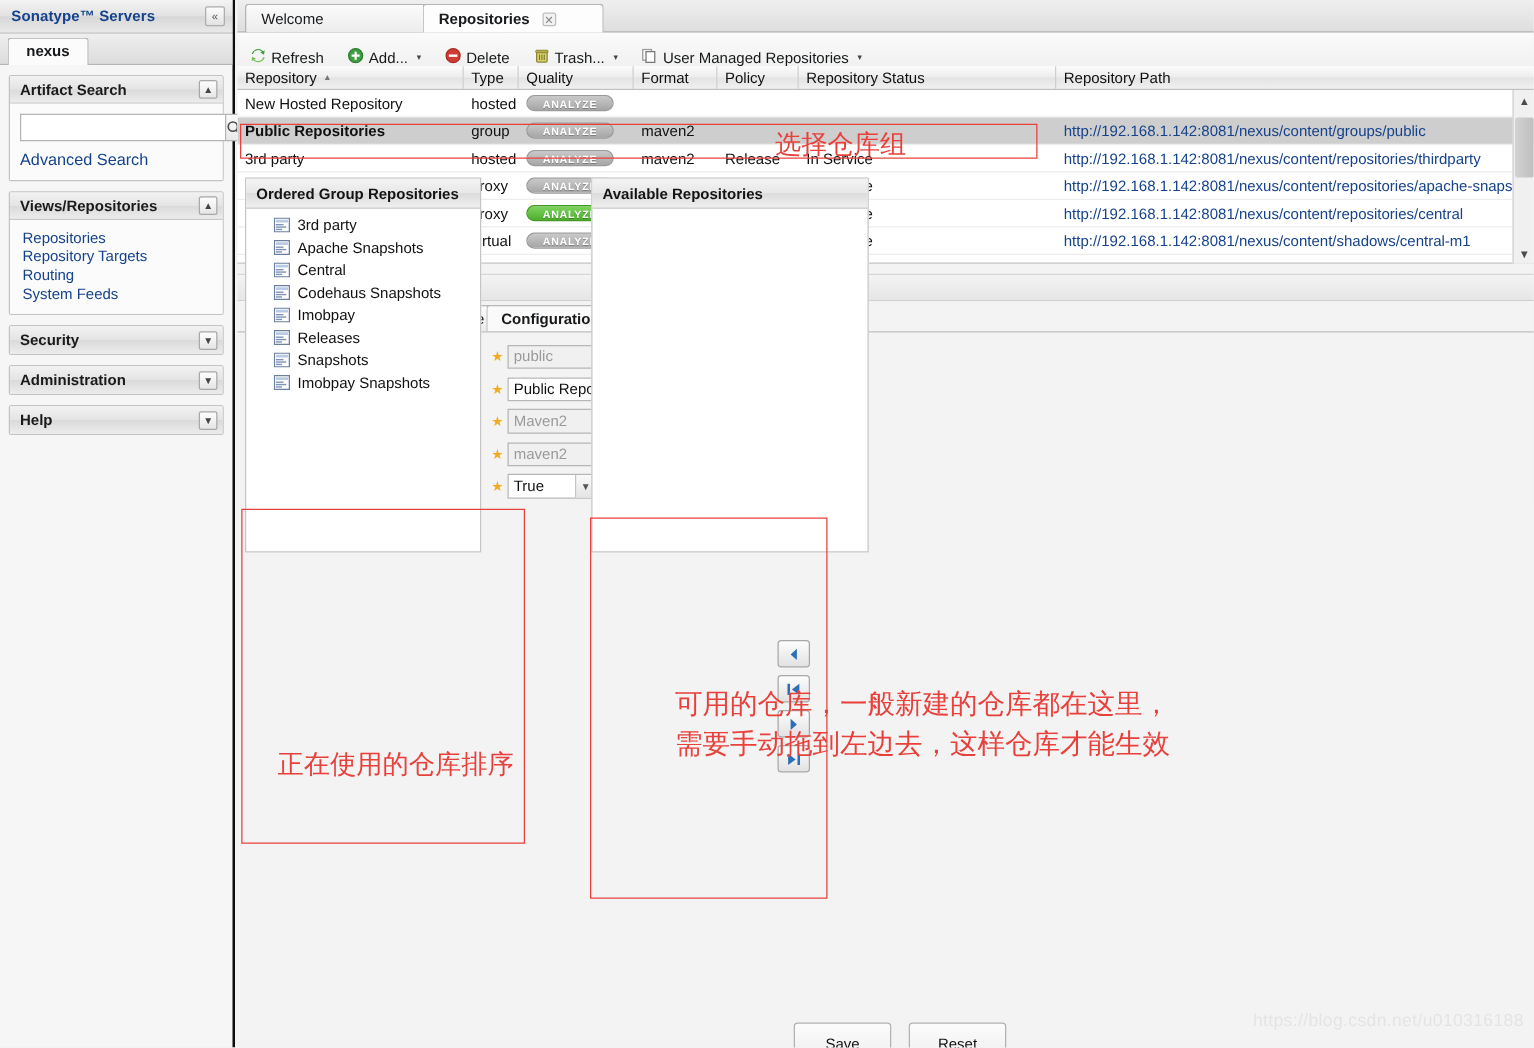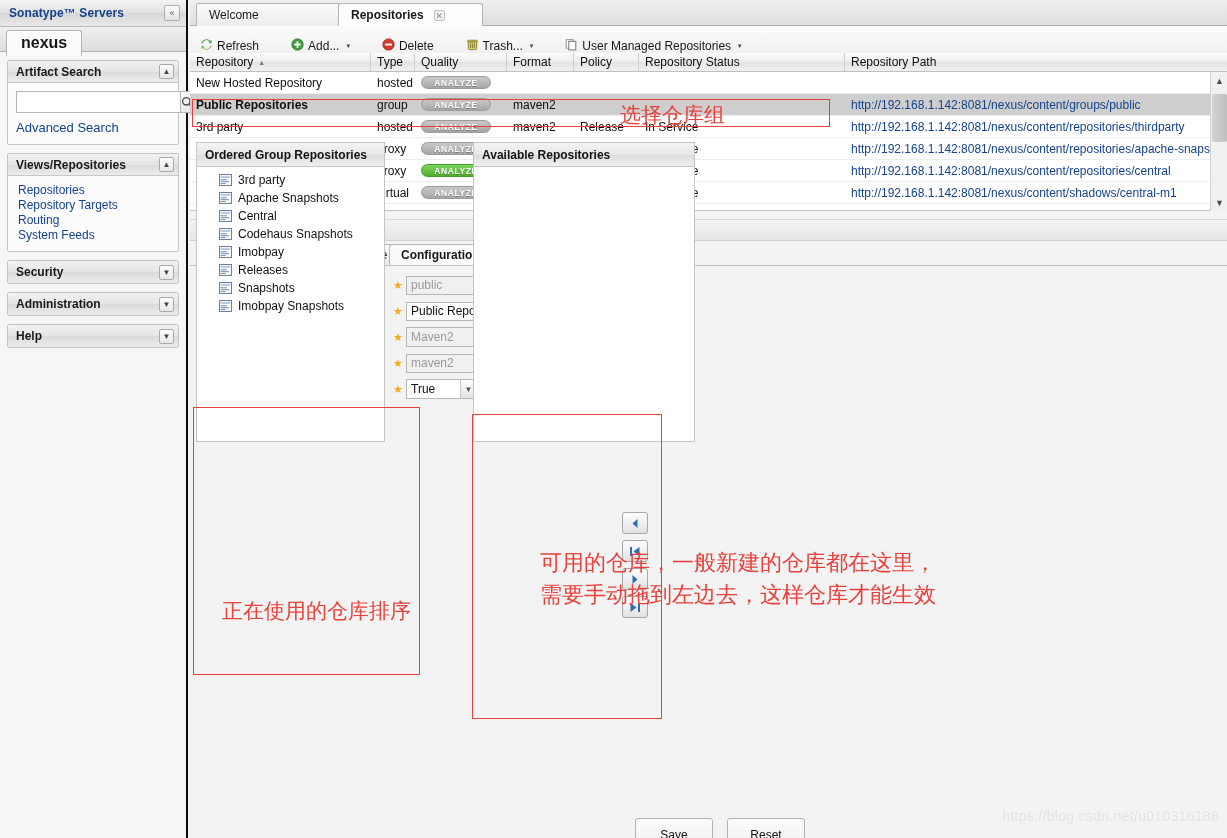--- a/index.html
+++ b/index.html
@@ -34,21 +34,21 @@
     cursor: pointer;
   }
   .sb-tabrow {
     height: 25px; position: relative;
     background: linear-gradient(to bottom,#efefef,#dcdcdc);
     border-bottom: 1px solid #b4b4b4;
   }
   .sb-tab {
     position: absolute; left: 6px; top: 3px;
     padding: 3px 14px 4px 14px;
-    font-weight: bold; font-size: 16px; color: #16181a;
+    font-weight: bold; font-size: 12px; color: #16181a;
     background: #fbfbfb;
     border: 1px solid #b4b4b4; border-bottom: none;
     border-radius: 3px 3px 0 0;
     cursor: pointer;
   }
   .sb-panel {
     margin: 8px 7px 0 7px;
     border: 1px solid #c4c4c4;
     background: #fbfbfb;
     border-radius: 2px;
@@ -100,21 +100,21 @@
     border-radius: 3px 3px 0 0; cursor: pointer;
   }
   .tab.active { background: #fdfdfd; font-weight: bold; z-index: 3; }
   .tab-close {
     margin-left: 10px; width: 11px; height: 11px; border-radius: 2px;
     color: #8a8a8a; font-size: 9px; line-height: 11px; text-align: center;
     border: 1px solid #bdbdbd; background: #f2f2f2; cursor: pointer;
   }
 
   .toolbar {
-    height: 40px; display: flex; align-items: center; gap: 20px;
+    height: 40px; display: flex; align-items: center; gap: 7px;
     padding: 0 4px;
     background: linear-gradient(to bottom,#fbfbfb,#ececec);
     border-bottom: 1px solid #b9b9b9;
   }
   .tb-item {
     display: flex; align-items: center; gap: 4px;
     height: 21px; padding: 0 5px; border: 1px solid transparent; border-radius: 3px;
     font-size: 12px; color: #16181a; cursor: pointer; white-space: nowrap;
   }
   .tb-caret { font-size: 7px; color: #444; margin-left: 3px; }

